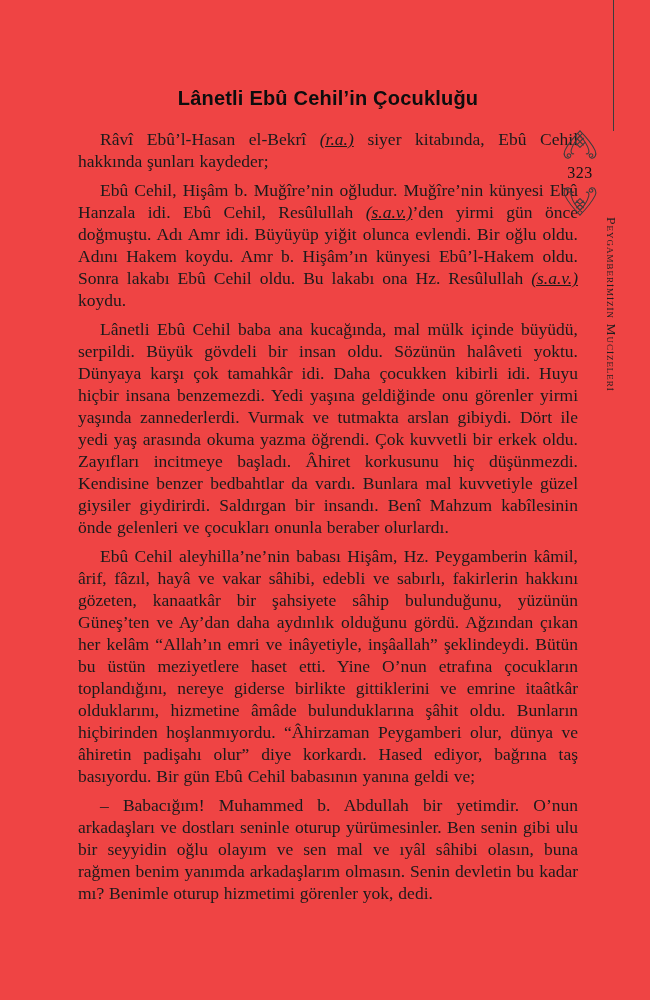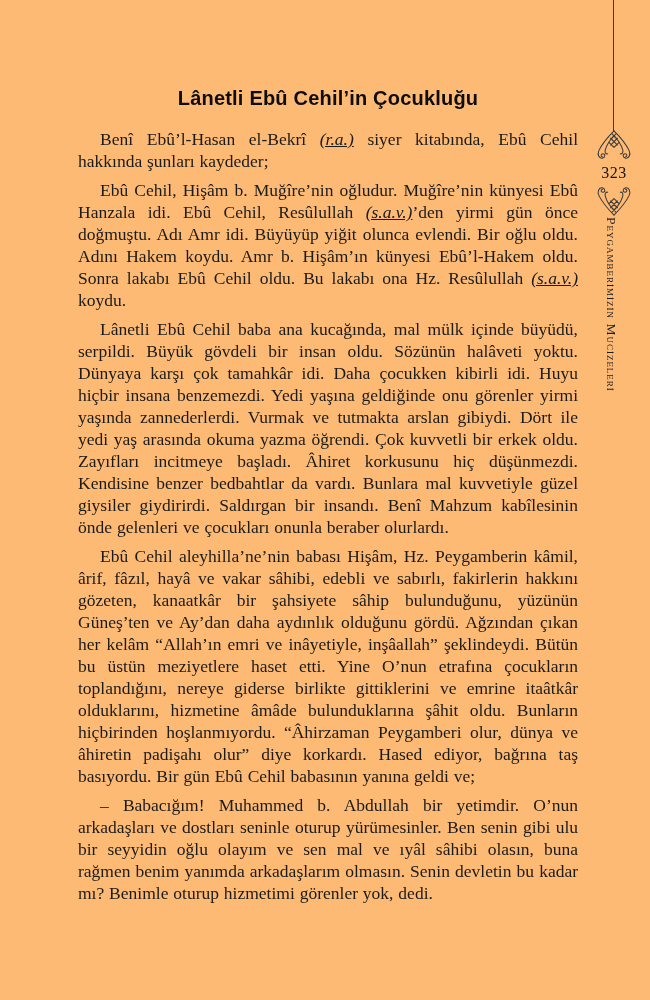--- a/index.html
+++ b/index.html
@@ -1,20 +1,20 @@
 <!DOCTYPE html>
 <html lang="tr"><head>
 <meta charset="utf-8">
 <style>
   html, body { margin: 0; padding: 0; background: #ffffff; }
   .page {
     position: relative;
     width: 650px;
     height: 1000px;
-    background: #fdba74;
+    background: #ef4444;
     overflow: hidden;
     font-family: "Liberation Serif", serif;
     color: #1b1b1b;
   }
   .text-col {
     position: absolute;
     left: 78px;
     top: 87px;
     width: 500px;
   }
@@ -40,21 +40,21 @@
   .side-rule {
     position: absolute;
     left: 613px;
     top: 0;
     width: 1px;
     height: 131px;
     background: #3c3c3c;
   }
   .orn-block {
     position: absolute;
-    left: 594px;
+    left: 560px;
     top: 130px;
     width: 40px;
     text-align: center;
   }
   .orn-block svg { display: block; margin: 0 auto; }
   .orn-bottom { transform: scaleY(-1); }
   .page-num {
     font-family: "Liberation Serif", serif;
     font-size: 16px;
     line-height: 18px;
@@ -76,21 +76,21 @@
   }
 </style>
 </head>
 <body>
 
 <div class="page">
 
   <main class="text-col">
     <h1 class="chapter-title">Lânetli Ebû Cehil’in Çocukluğu</h1>
     <div>
-        <p class="para"><span>Benî Ebû’l-Hasan el-Bekrî </span><em>(r.a.)</em><span> siyer kitabında, Ebû Cehil hakkında şunları kaydeder;</span></p>
+        <p class="para"><span>Râvî Ebû’l-Hasan el-Bekrî </span><em>(r.a.)</em><span> siyer kitabında, Ebû Cehil hakkında şunları kaydeder;</span></p>
         <p class="para"><span>Ebû Cehil, Hişâm b. Muğîre’nin oğludur. Muğîre’nin künyesi Ebû Hanzala idi. Ebû Cehil, Resûlullah </span><em>(s.a.v.)</em><span>’den yirmi gün önce doğmuştu. Adı Amr idi. Büyüyüp yiğit olunca evlendi. Bir oğlu oldu. Adını Hakem koydu. Amr b. Hişâm’ın künyesi Ebû’l-Hakem oldu. Sonra lakabı Ebû Cehil oldu. Bu lakabı ona Hz. Resûlullah </span><em>(s.a.v.)</em><span> koydu.</span></p>
         <p class="para"><span>Lânetli Ebû Cehil baba ana kucağında, mal mülk içinde büyüdü, serpildi. Büyük gövdeli bir insan oldu. Sözünün halâveti yoktu. Dünyaya karşı çok tamahkâr idi. Daha çocukken kibirli idi. Huyu hiçbir insana benzemezdi. Yedi yaşına geldiğinde onu görenler yirmi yaşında zannederlerdi. Vurmak ve tutmakta arslan gibiydi. Dört ile yedi yaş arasında okuma yazma öğrendi. Çok kuvvetli bir erkek oldu. Zayıfları incitmeye başladı. Âhiret korkusunu hiç düşünmezdi. Kendisine benzer bedbahtlar da vardı. Bunlara mal kuvvetiyle güzel giysiler giydirirdi. Saldırgan bir insandı. Benî Mahzum kabîlesinin önde gelenleri ve çocukları onunla beraber olurlardı.</span></p>
         <p class="para"><span>Ebû Cehil aleyhilla’ne’nin babası Hişâm, Hz. Peygamberin kâmil, ârif, fâzıl, hayâ ve vakar sâhibi, edebli ve sabırlı, fakirlerin hakkını gözeten, kanaatkâr bir şahsiyete sâhip bulunduğunu, yüzünün Güneş’ten ve Ay’dan daha aydınlık olduğunu gördü. Ağzından çıkan her kelâm “Allah’ın emri ve inâyetiyle, inşâallah” şeklindeydi. Bütün bu üstün meziyetlere haset etti. Yine O’nun etrafına çocukların toplandığını, nereye giderse birlikte gittiklerini ve emrine itaâtkâr olduklarını, hizmetine âmâde bulunduklarına şâhit oldu. Bunların hiçbirinden hoşlanmıyordu. “Âhirzaman Peygamberi olur, dünya ve âhiretin padişahı olur” diye korkardı. Hased ediyor, bağrına taş basıyordu. Bir gün Ebû Cehil babasının yanına geldi ve;</span></p>
         <p class="para"><span>– Babacığım! Muhammed b. Abdullah bir yetimdir. O’nun arkadaşları ve dostları seninle oturup yürümesinler. Ben senin gibi ulu bir seyyidin oğlu olayım ve sen mal ve ıyâl sâhibi olasın, buna rağmen benim yanımda arkadaşlarım olmasın. Senin devletin bu kadar mı? Benimle oturup hizmetimi görenler yok, dedi.</span></p>
       </div>
   </main>
 
   <div class="side-rule"></div>
 
   <div class="orn-block">

